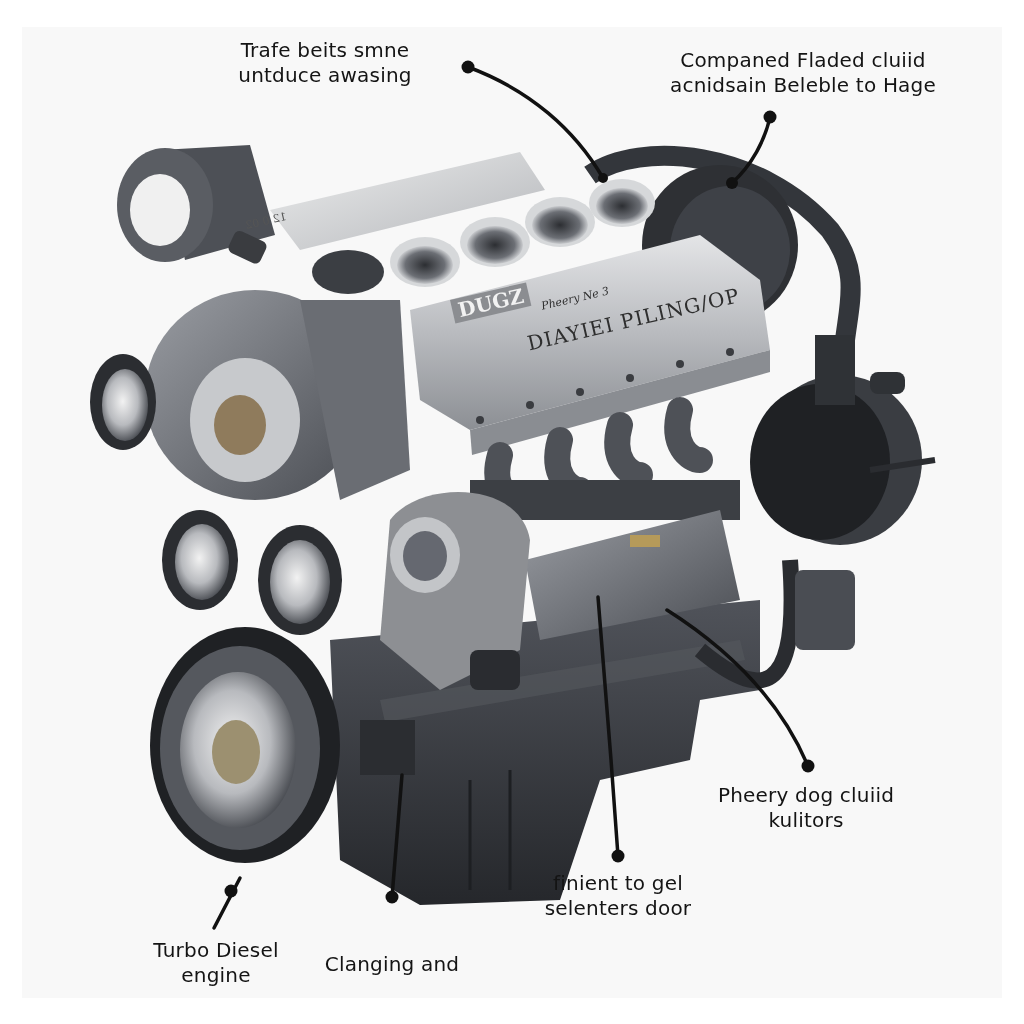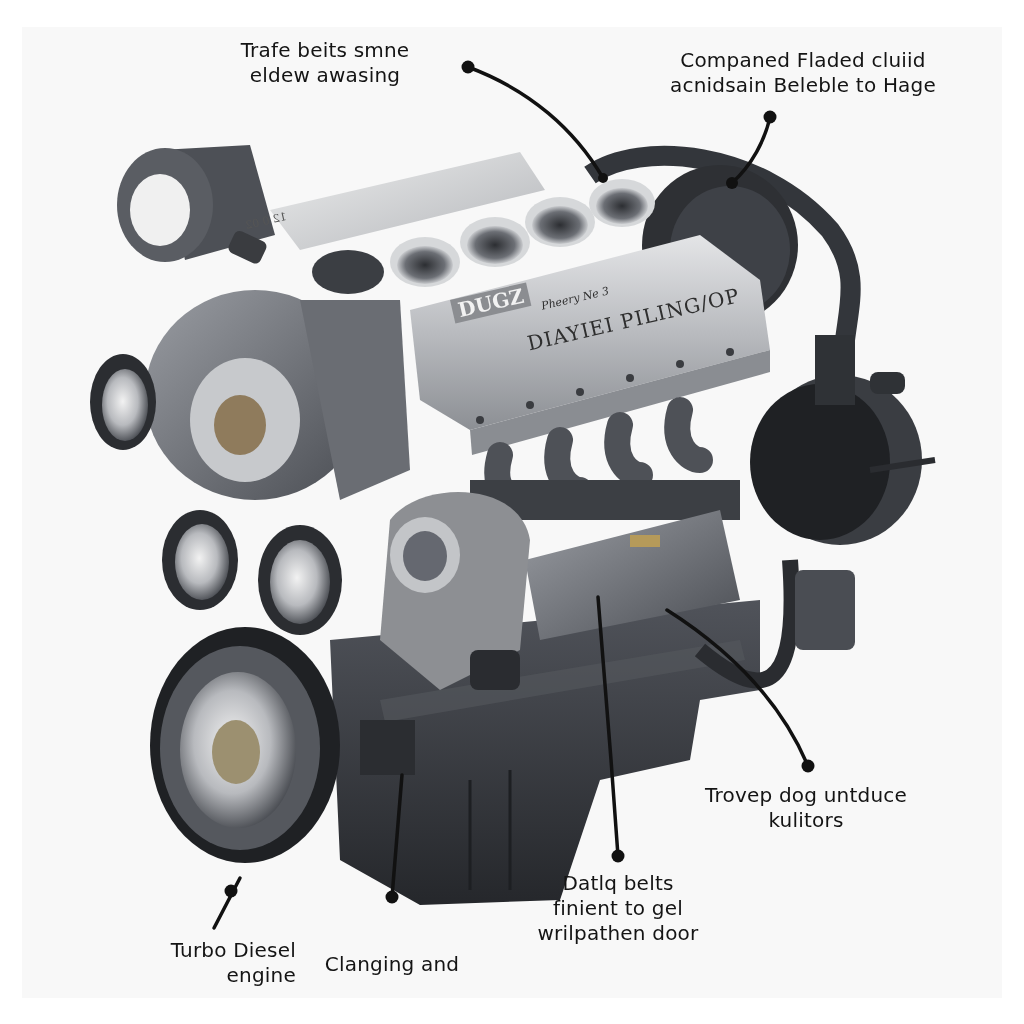--- a/index.html
+++ b/index.html
@@ -152,39 +152,38 @@
     <circle cx="618" cy="856" r="6.5"></circle>
     <circle cx="392" cy="897" r="6.5"></circle>
     <circle cx="231" cy="891" r="6.5"></circle>
     <circle cx="603" cy="178" r="5"></circle>
     <circle cx="732" cy="183" r="6"></circle>
   </g>
 </svg>
 
 <div class="label" style="left:225px;top:38px;width:200px;">
   <span>Trafe beits smne</span>
-  <span>eldew awasing</span>
+  <span>untduce awasing</span>
 </div>
 
 <div class="label" style="left:653px;top:48px;width:300px;">
   <span>Companed Fladed cluiid</span>
   <span>acnidsain Beleble to Hage</span>
 </div>
 
 <div class="label" style="left:696px;top:783px;width:220px;">
-  <span>Trovep dog untduce</span>
+  <span>Pheery dog cluiid</span>
   <span>kulitors</span>
 </div>
 
 <div class="label" style="left:518px;top:871px;width:200px;">
-  <span>Datlq belts</span>
   <span>finient to gel</span>
-  <span>wrilpathen door</span>
+  <span>selenters door</span>
 </div>
 
 <div class="label" style="left:302px;top:912px;width:180px;margin-top:40px;">
   <span>Clanging and</span>
 </div>
 
-<div class="label" style="left:136px;top:938px;width:160px;text-align:right;">
+<div class="label" style="left:136px;top:938px;width:160px;">
   <span>Turbo Diesel</span>
   <span>engine</span>
 </div>
 
 </body></html>

